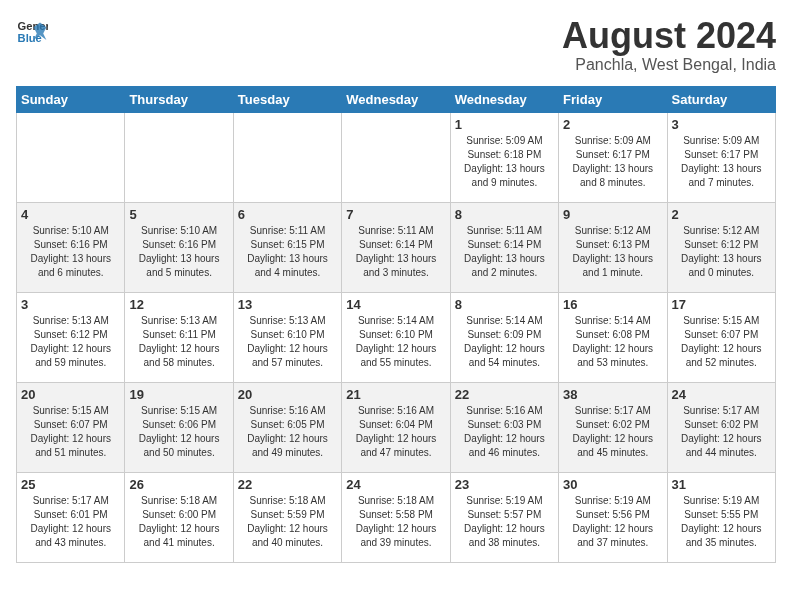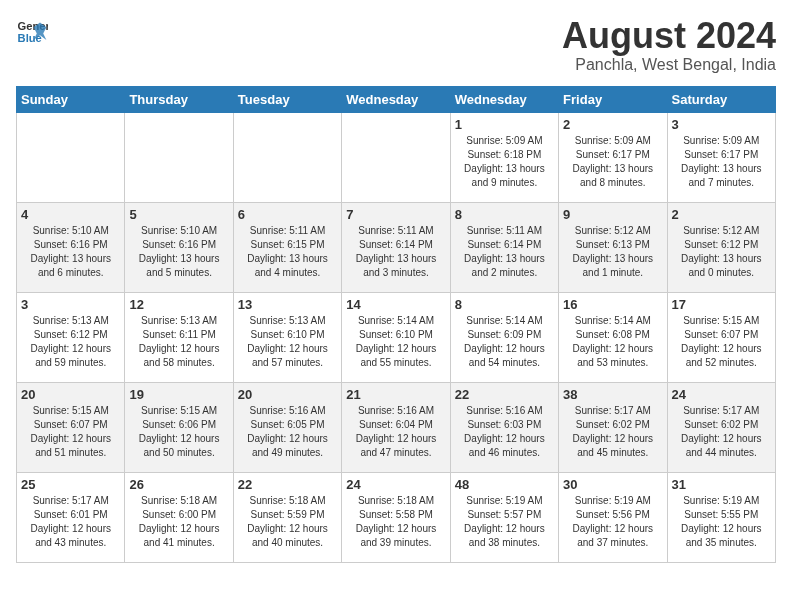--- a/index.html
+++ b/index.html
@@ -233,21 +233,21 @@
         </td>
         <td>
           <span class="day-num">22</span>
           <div class="cell-text">Sunrise: 5:18 AM<br>Sunset: 5:59 PM<br>Daylight: 12 hours<br>and 40 minutes.</div>
         </td>
         <td>
           <span class="day-num">24</span>
           <div class="cell-text">Sunrise: 5:18 AM<br>Sunset: 5:58 PM<br>Daylight: 12 hours<br>and 39 minutes.</div>
         </td>
         <td>
-          <span class="day-num">48</span>
+          <span class="day-num">23</span>
           <div class="cell-text">Sunrise: 5:19 AM<br>Sunset: 5:57 PM<br>Daylight: 12 hours<br>and 38 minutes.</div>
         </td>
         <td>
           <span class="day-num">30</span>
           <div class="cell-text">Sunrise: 5:19 AM<br>Sunset: 5:56 PM<br>Daylight: 12 hours<br>and 37 minutes.</div>
         </td>
         <td>
           <span class="day-num">31</span>
           <div class="cell-text">Sunrise: 5:19 AM<br>Sunset: 5:55 PM<br>Daylight: 12 hours<br>and 35 minutes.</div>
         </td>

